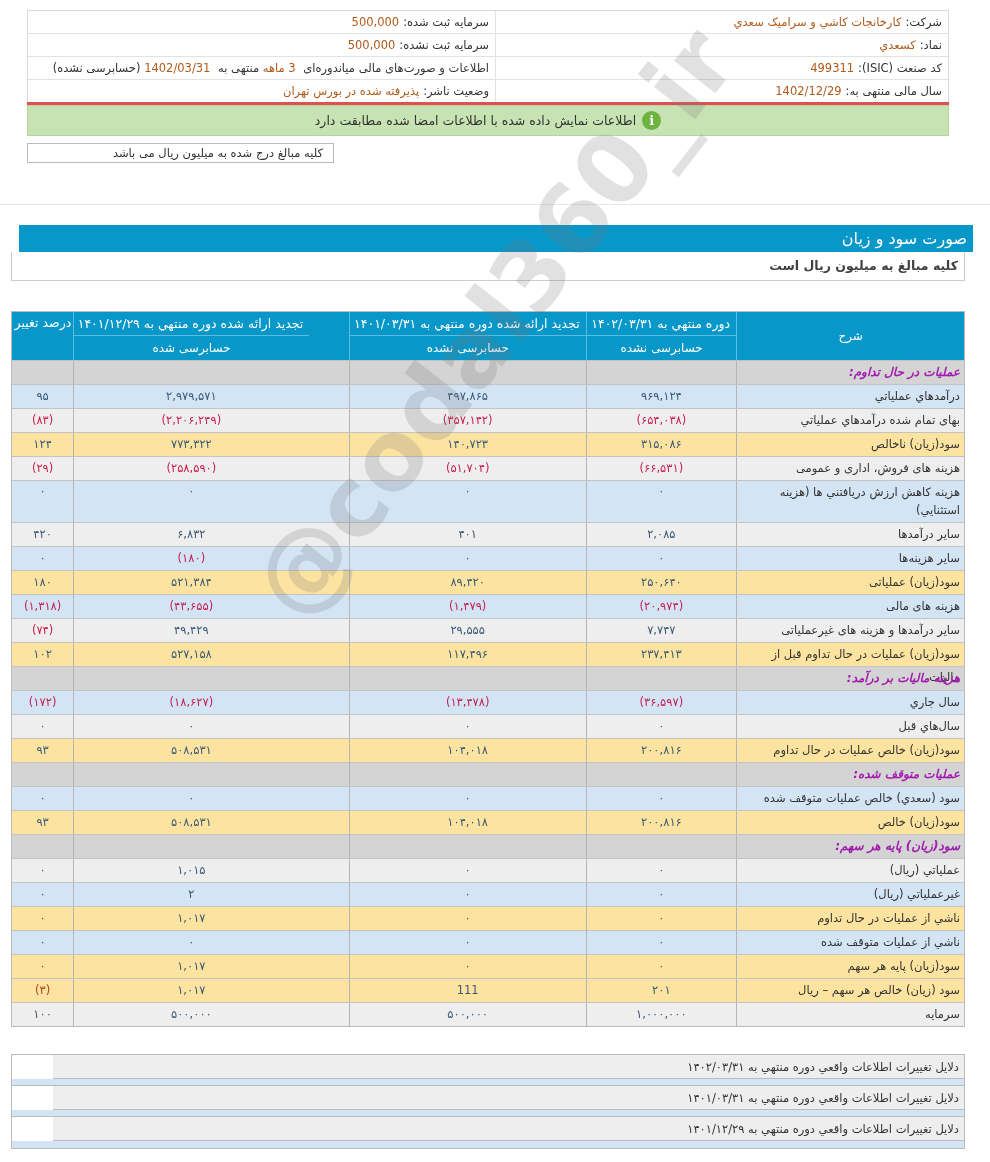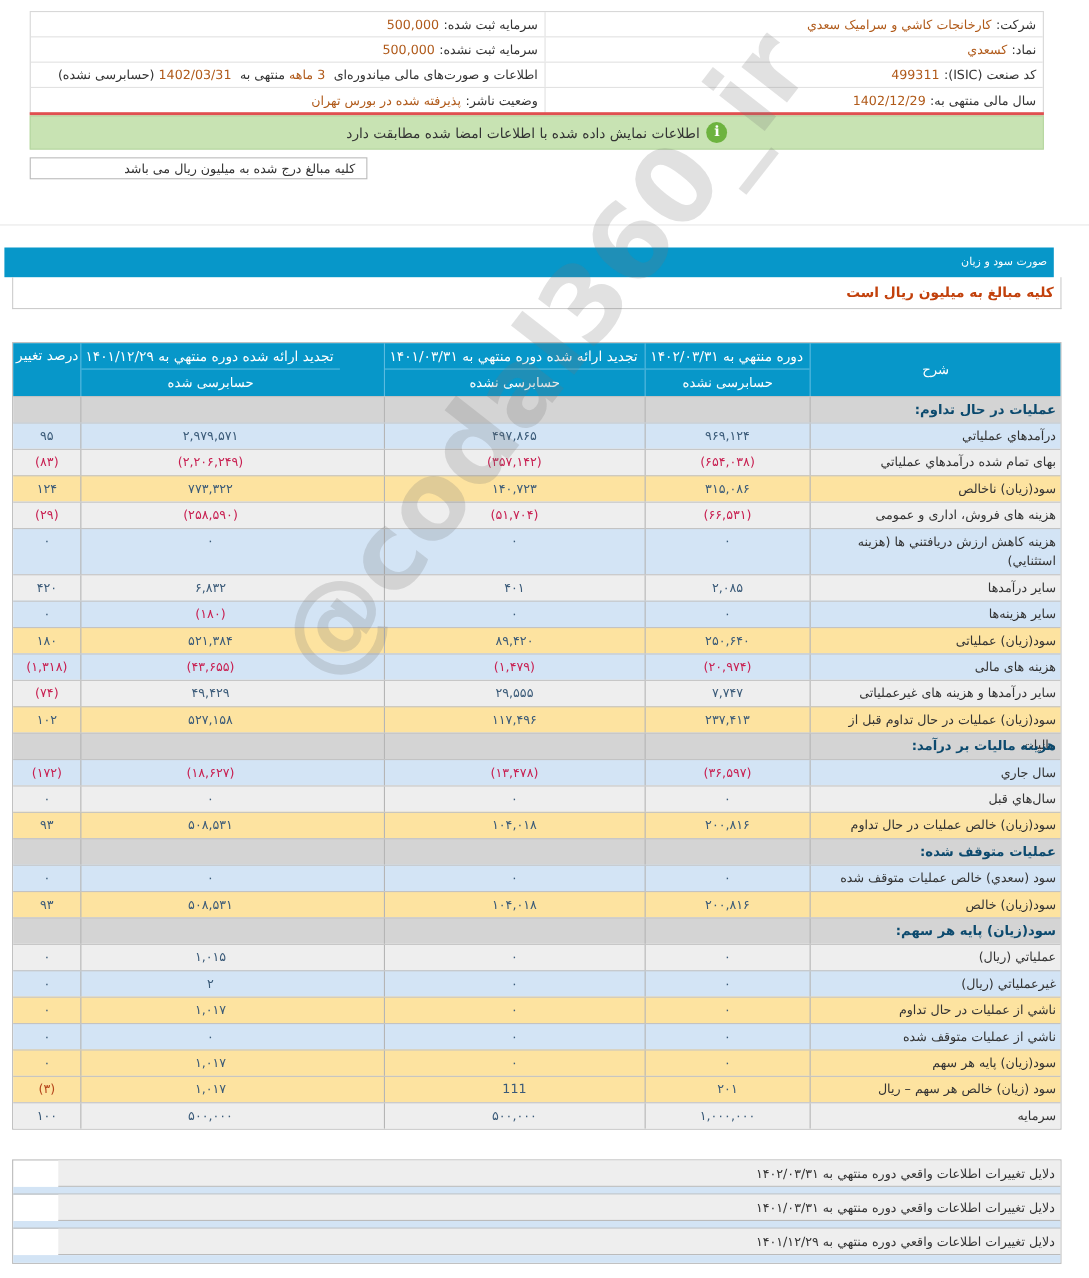--- a/index.html
+++ b/index.html
@@ -17,22 +17,22 @@
   .redline { position: absolute; left: 27px; top: 102px; width: 922px; height: 3px; background: #e05050; }
 
   .banner { position: absolute; left: 27px; top: 105px; width: 922px; height: 31px; background: #c8e3b3; border: 1px solid #b6d6a0; direction: rtl; display: flex; align-items: center; justify-content: center; gap: 6px; font-size: 12.5px; color: #333; }
   .info-icon { width: 19px; height: 19px; border-radius: 50%; background: #6db33f; color: #fff; font-weight: bold; font-family: "DejaVu Serif", serif; font-size: 13px; display: flex; align-items: center; justify-content: center; }
 
   .unit-box { position: absolute; left: 27px; top: 143px; width: 307px; height: 20px; border: 1px solid #bbb; direction: rtl; padding: 0 10px; line-height: 18px; font-size: 11.5px; color: #333; text-align: right; }
 
   .hsep { position: absolute; left: 0; top: 204px; width: 990px; height: 1px; background: #e8e8e8; }
 
   
-  .sec-title { position: absolute; left: 4px; top: 225px; width: 954px; height: 27px; background: #0797c9; color: #fff; direction: rtl; padding: 0 6px; line-height: 27px; font-size: 10px; }
-  .sec-sub { position: absolute; left: 11px; top: 252px; width: 954px; height: 29px; border: 1px solid #ccc; border-top: none; direction: rtl; padding: 0 6px; line-height: 28px; font-size: 12.5px; font-weight: bold; color: #c2410c; }
+  .sec-title { position: absolute; left: 19px; top: 225px; width: 954px; height: 27px; background: #0797c9; color: #fff; direction: rtl; padding: 0 6px; line-height: 27px; font-size: 16px; }
+  .sec-sub { position: absolute; left: 11px; top: 252px; width: 954px; height: 29px; border: 1px solid #ccc; border-top: none; direction: rtl; padding: 0 6px; line-height: 28px; font-size: 12.5px; font-weight: bold; color: #404040; }
 
   
   .tbl { position: absolute; left: 11px; top: 311px; width: 954px; direction: rtl; border: 1px solid #bbb; }
   .thead { display: flex; height: 48px; background: #0797c9; color: #fff; }
   .th-sharh { width: 238px; display: flex; align-items: center; justify-content: center; border-left: 1px solid #5bbbe0; font-size: 12px; }
   .th-col { display: flex; flex-direction: column; border-left: 1px solid #5bbbe0; }
   .th-col .t1 { height: 24px; line-height: 24px; border-bottom: 1px solid #5bbbe0; white-space: nowrap; overflow: hidden; text-align: center; padding-right: 2px; font-size: 12.5px; }
   .th-col .t2 { height: 24px; line-height: 24px; text-align: center; font-size: 12px; }
   .th-pct { width: 64px; text-align: right; padding: 3px 2px 0 0; line-height: 16px; font-size: 12.5px; white-space: nowrap; overflow: hidden; }
   .w1 { width: 157px; }
@@ -46,21 +46,21 @@
   .c-sharh { width: 238px; padding: 0 4px; line-height: 23px; color: #333; }
   .trow.tall .c-sharh { line-height: 18px; padding-top: 2px; }
   .c-num { text-align: center; line-height: 23px; color: #3a5a78; }
   .trow.tall .c-num { line-height: 20px; }
   .c-pct { width: 64px; }
   .neg { color: #c81e50; }
   .bg-blue { background: #d3e4f5; }
   .bg-gray { background: #eeeeee; }
   .bg-yellow { background: #fde3a0; }
   .bg-head { background: #d4d4d4; }
-  .trow.bg-head .c-sharh { font-weight: bold; color: #0c4a6e; font-size: 12px; }
+  .trow.bg-head .c-sharh { font-weight: bold; color: #a21caf; font-size: 12px; font-style: italic; }
   .pct-brown { color: #b5441a; }
 
   
   .reasons { position: absolute; left: 11px; top: 1054px; width: 954px; direction: rtl; border: 1px solid #bbb; }
   .reason-row { height: 24px; background: #eeeeee; border-bottom: 1px solid #bbb; padding: 0 5px; line-height: 24px; font-size: 11.5px; color: #333; margin-left: 41px; }
   .reason-gap { height: 7px; background: #d3e4f5; border-bottom: 1px solid #bbb; }
   .reason-gap:last-child { border-bottom: none; }
 
   
   .watermark { position: absolute; left: 230px; top: 570px; transform: rotate(-52deg); transform-origin: left top; font-family: "DejaVu Sans", sans-serif; font-size: 96px; font-weight: bold; color: rgba(120,120,120,0.22); white-space: nowrap; pointer-events: none; }

